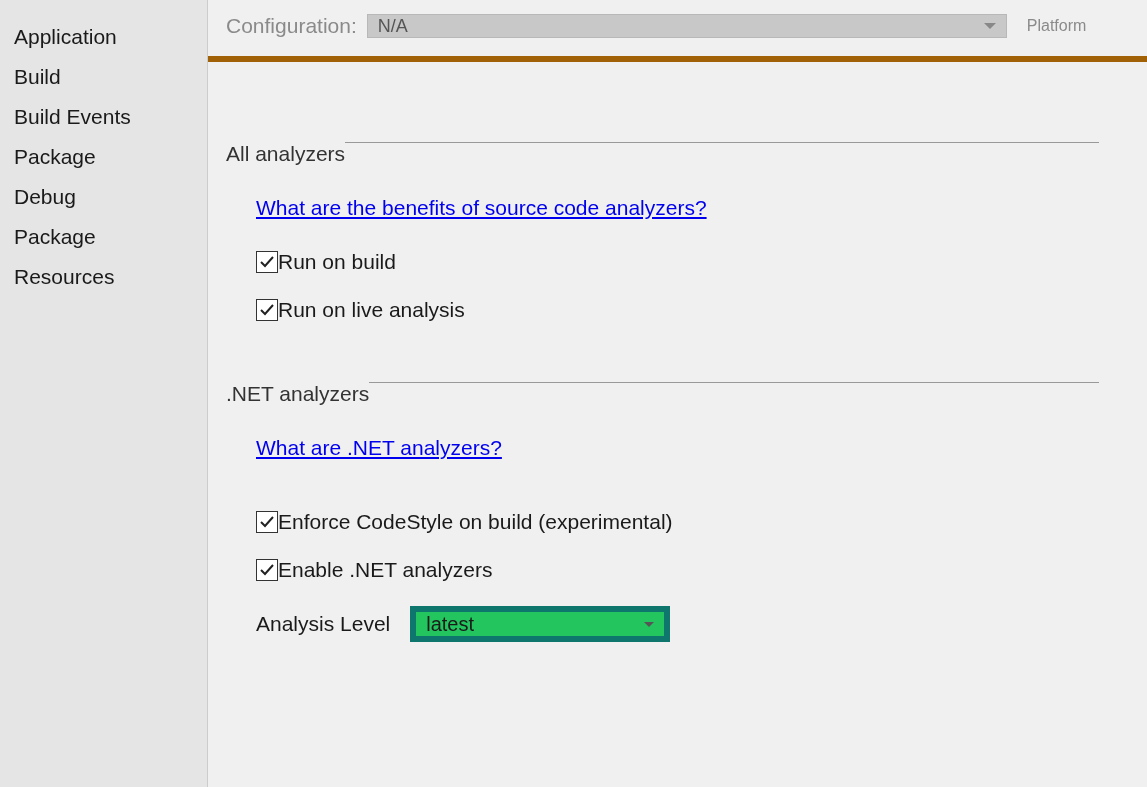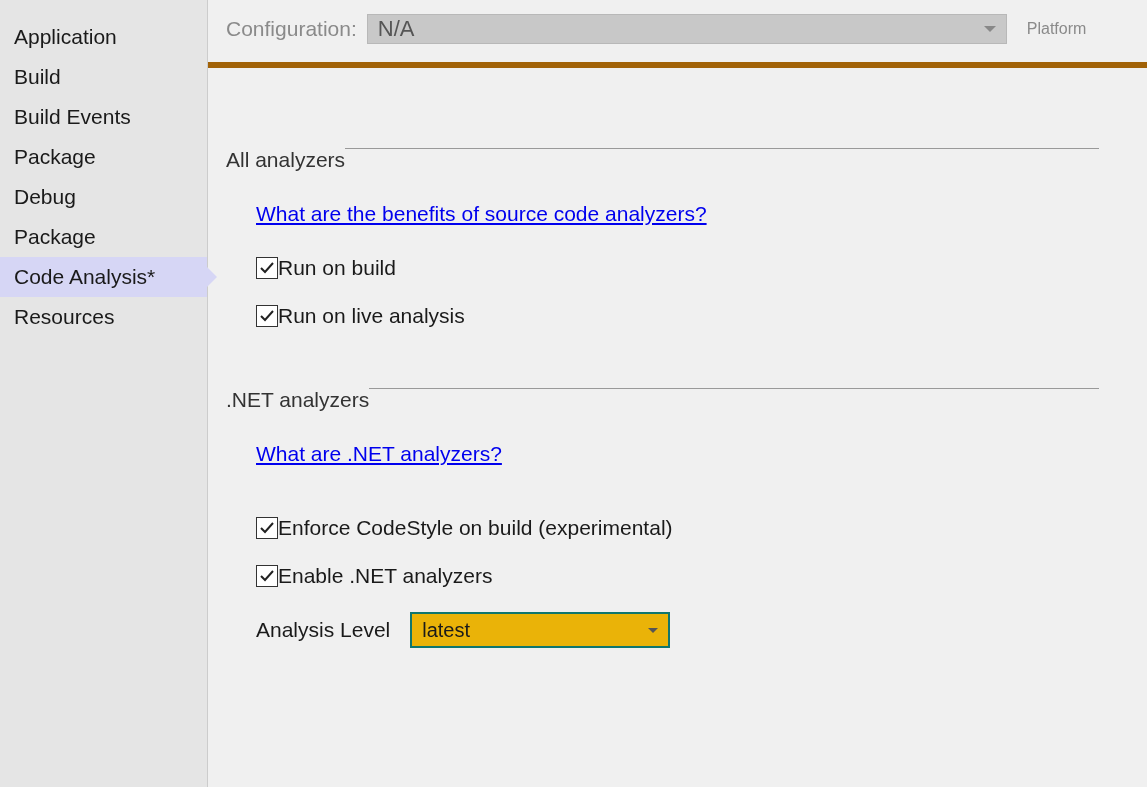--- a/index.html
+++ b/index.html
@@ -59,24 +59,24 @@
       gap: 10px;
     }
     .top-bar-label {
       color: #8a8a8a;
       font-size: 21px;
     }
     .config-select {
       background: #c8c8c8;
       border: 1px solid #b8b8b8;
       padding: 4px 10px;
-      font-size: 22px;
+      font-size: 18px;
       color: #555;
       width: 640px;
-      height: 30px;
+      height: 24px;
       display: flex;
       align-items: center;
       justify-content: space-between;
       cursor: default;
     }
     .config-select .chev {
       width: 0;
       height: 0;
       border-left: 6px solid transparent;
       border-right: 6px solid transparent;
@@ -147,22 +147,22 @@
     .field-row {
       display: flex;
       align-items: center;
       gap: 20px;
       margin-top: 10px;
     }
     .field-label {
       font-size: 21px;
     }
     .select {
-      background: #eab308;
-      border: 2px solid #0f766e;
+      background: #22c55e;
+      border: 6px solid #0f766e;
       padding: 0 10px;
       font-size: 20px;
       width: 260px;
       height: 36px;
       display: flex;
       align-items: center;
       justify-content: space-between;
       cursor: pointer;
     }
     .select .chev {
@@ -176,21 +176,20 @@
 </head>
 <body>
 
 <div class="sidebar">
   <div class="sidebar-item"><span>Application</span></div>
   <div class="sidebar-item"><span>Build</span></div>
   <div class="sidebar-item"><span>Build Events</span></div>
   <div class="sidebar-item"><span>Package</span></div>
   <div class="sidebar-item"><span>Debug</span></div>
   <div class="sidebar-item"><span>Package</span></div>
-  <div class="sidebar-item active"><span>Code Analysis*</span></div>
   <div class="sidebar-item"><span>Resources</span></div>
 </div>
 
 <div class="main">
   <div class="top-bar">
     <span class="top-bar-label">Configuration:</span>
     <div class="config-select">
       <span>N/A</span>
       <span class="chev"></span>
     </div>

